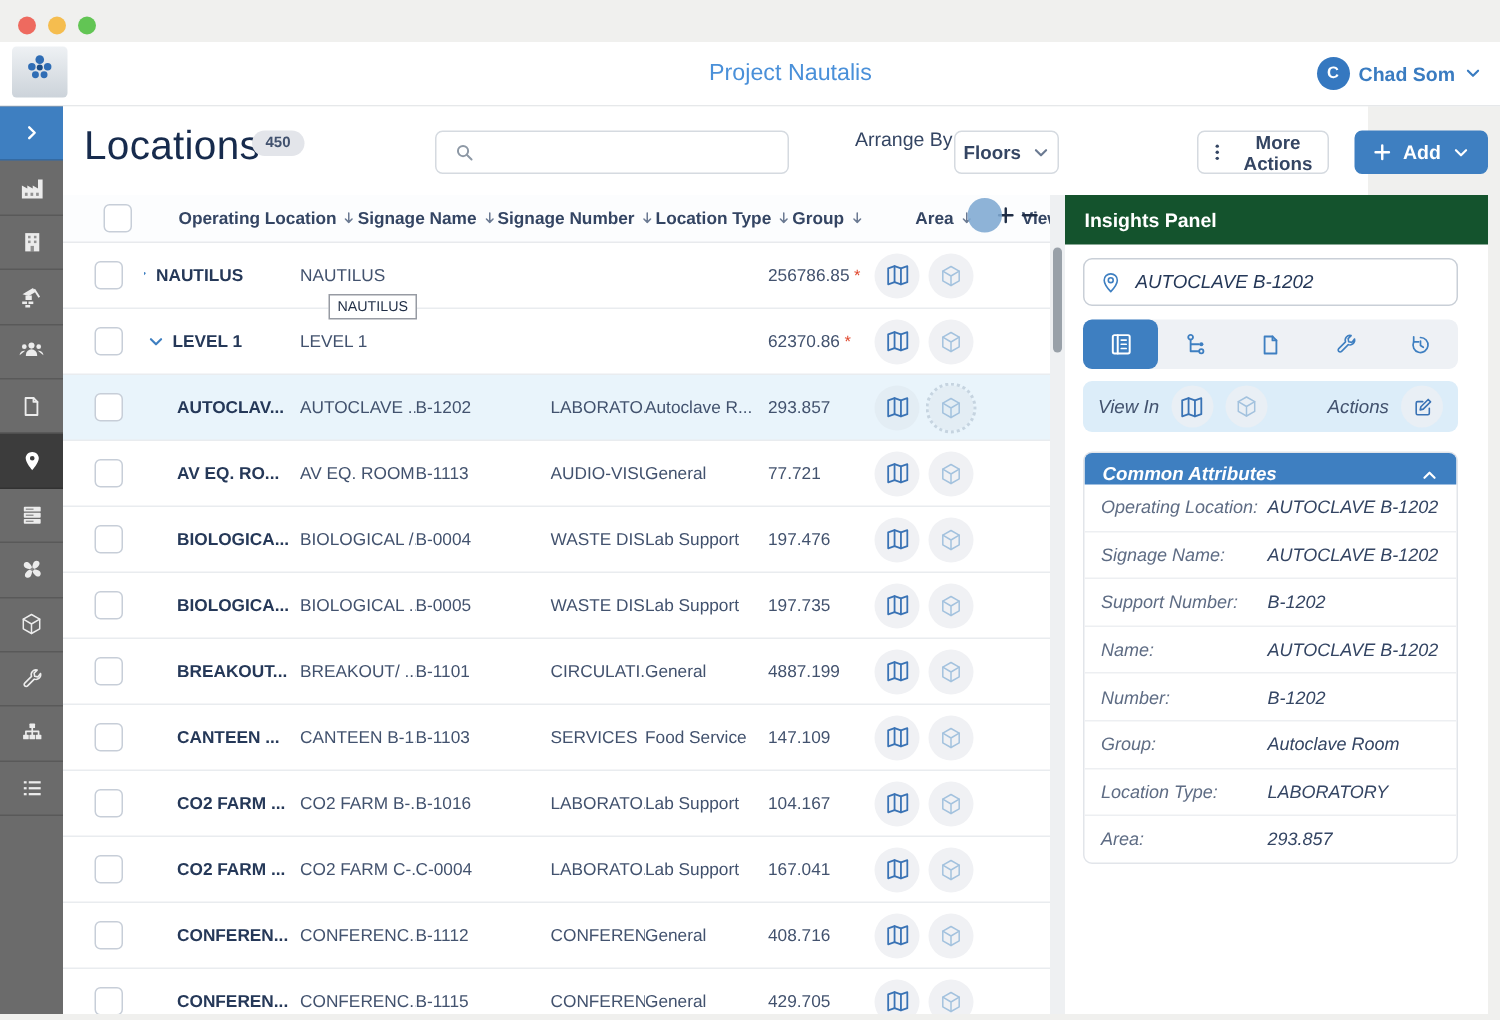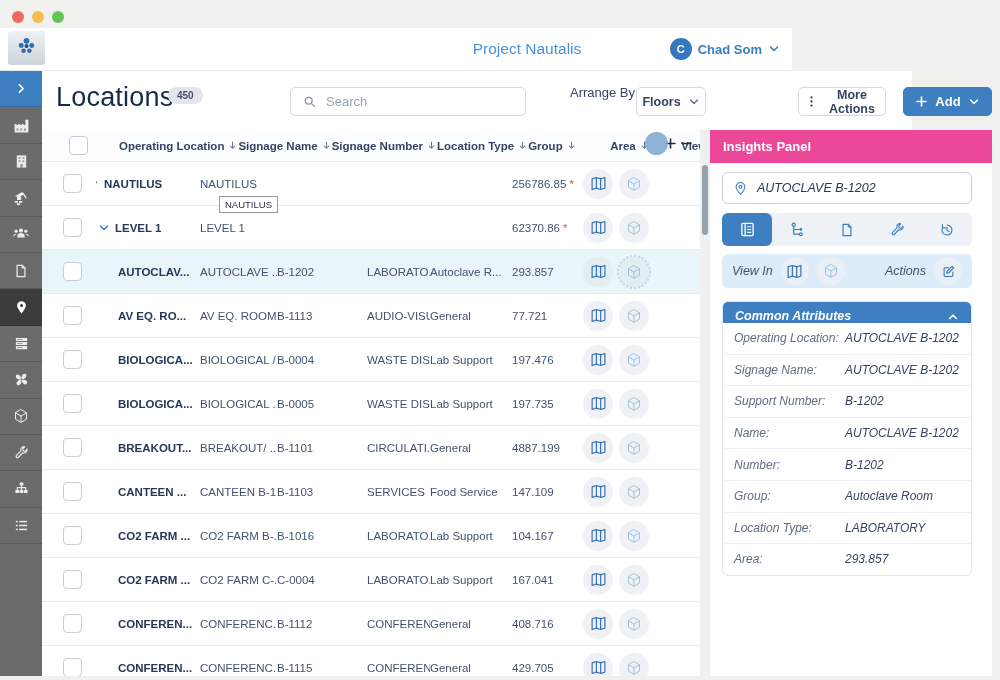--- a/index.html
+++ b/index.html
@@ -8,21 +8,21 @@
     background:#f0f0ee;
     font-family:"Liberation Sans", sans-serif;
     -webkit-font-smoothing:antialiased;
   }
   .abs{position:absolute;}
   
   .titlebar{left:0;top:0;width:1000px;height:28px;background:#f0f0ee;}
   .lights{left:12px;top:11px;display:flex;gap:8px;}
   .light{width:12px;height:12px;border-radius:50%;}
   
-  .appheader{left:0;top:28px;width:792px;height:42px;background:#fff;border-bottom:1px solid #e6e8ea;}
+  .appheader{left:0;top:28px;width:1000px;height:42px;background:#fff;border-bottom:1px solid #e6e8ea;}
   .logo{position:absolute;left:8px;top:3px;width:37px;height:34px;border-radius:3px;
     background:linear-gradient(#eef1f4,#ccd3da);display:grid;place-items:center;}
   .center-title{position:absolute;left:527px;top:50%;transform:translate(-50%,-50%);
     color:#4a90d9;font-size:15.5px;white-space:nowrap;}
   .userchip{position:absolute;right:12px;top:50%;transform:translateY(-50%);
     display:flex;align-items:center;gap:6px;color:#3a7cc1;font-size:13px;font-weight:bold;cursor:pointer;}
   .avatar{width:22px;height:22px;border-radius:50%;background:#3578c0;color:#fff;
     display:grid;place-items:center;font-size:11px;font-weight:bold;}
   
   .sidebar{left:0;top:71px;width:42px;height:609px;background:#6b6b6b;display:flex;flex-direction:column;}
@@ -86,21 +86,21 @@
   .h-group{flex:0 0 82px;}
   .h-area{flex:0 0 71px;}
   .h-view{flex:1;}
   
   .scrollstrip{left:700px;top:130px;width:10px;height:550px;background:#eef0f2;}
   .scrollthumb{position:absolute;left:2px;top:35px;width:6px;height:70px;background:#99a1a9;border-radius:3px;}
   .rightgutter{left:992px;top:130px;width:8px;height:550px;background:#f0f0ee;}
   .bottomstrip{left:0;top:676px;width:1000px;height:4px;background:#f0f0ee;}
   
   .panel{left:710px;top:130px;width:282px;height:546px;background:#fff;}
-  .p-header{height:33px;background:#ec4899;color:#fff;font-size:13px;font-weight:bold;
+  .p-header{height:33px;background:#14532d;color:#fff;font-size:13px;font-weight:bold;
     display:flex;align-items:center;padding-left:13px;}
   .p-body{padding:9px 20px 0 12px;font-style:italic;}
   .chip{border:1px solid #c9cfd7;border-radius:6px;height:30px;display:flex;align-items:center;
     gap:9px;padding-left:10px;color:#253858;font-size:12.5px;background:#fff;}
   .chip .picon{color:#3e7fc1;display:inline-flex;}
   .tabs{margin-top:9px;background:#eef1f5;border-radius:6px;height:33px;display:flex;}
   .tab{flex:1;display:grid;place-items:center;color:#3e7fc1;border-radius:6px;cursor:pointer;}
   .tab.selected{background:#3e7fc1;color:#fff;}
   .viewbar{margin-top:8px;background:#dcedf9;border-radius:6px;height:34px;display:flex;
     align-items:center;padding:0 10px;gap:8px;font-size:12.5px;color:#42526e;}
@@ -294,21 +294,20 @@
 <div class="abs toolbar">
   <div class="pagetitle">Locations</div>
   <div class="countbadge">450</div>
   <div class="searchbox">
     <span style="display:inline-flex">
         <svg viewBox="0 0 16 16" width="13" height="13">
           <circle cx="7" cy="7" r="4.2" stroke="currentColor" fill="none" stroke-linecap="round" stroke-linejoin="round" stroke-width="1.6"></circle>
           <line x1="10.3" y1="10.3" x2="14" y2="14" stroke="currentColor" fill="none" stroke-linecap="round" stroke-linejoin="round" stroke-width="1.6"></line>
         </svg>
       </span>
-    <input type="text" placeholder="Search" style="">
   </div>
   <div class="arrangeby">Arrange By</div>
   <button class="btn btn-floors">
     <span>Floors</span>
     <span style="display:inline-flex;color:#6b7a92">
         <svg viewBox="0 0 16 16" width="12" height="12">
           <polyline points="3.5,5.5 8,10 12.5,5.5" stroke="currentColor" fill="none" stroke-linecap="round" stroke-linejoin="round" stroke-width="1.9"></polyline>
         </svg>
       </span>
   </button>

